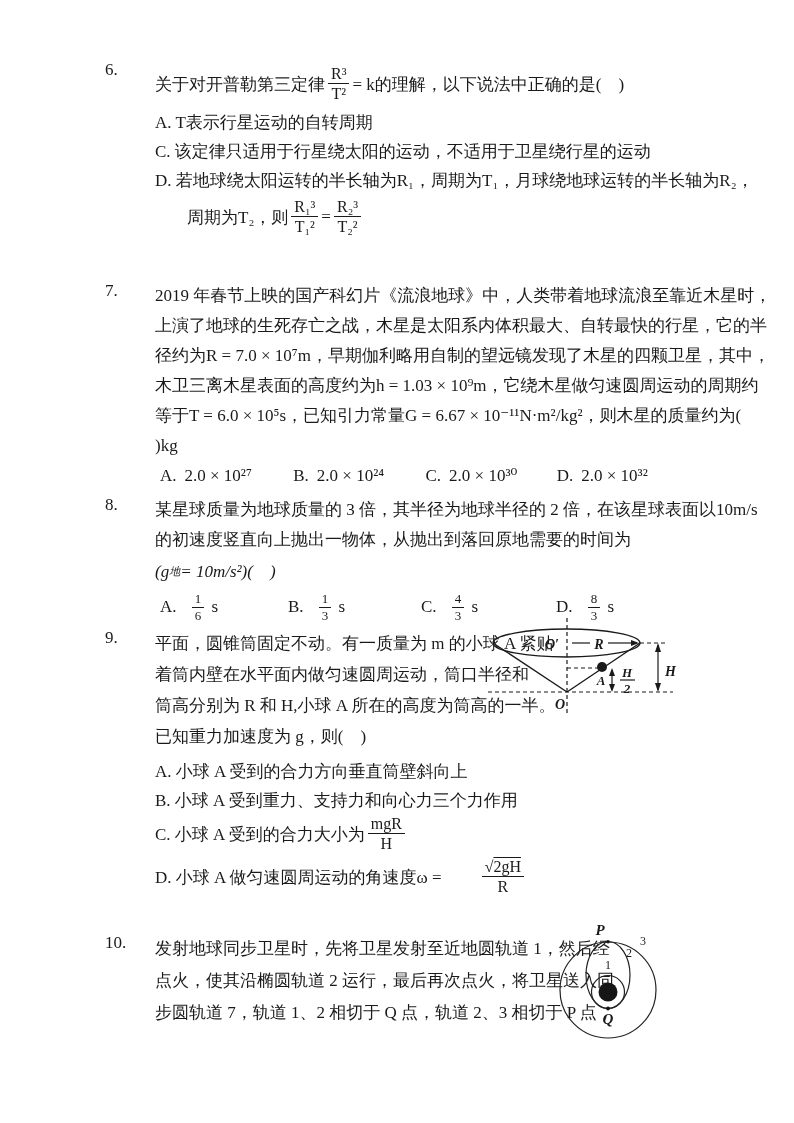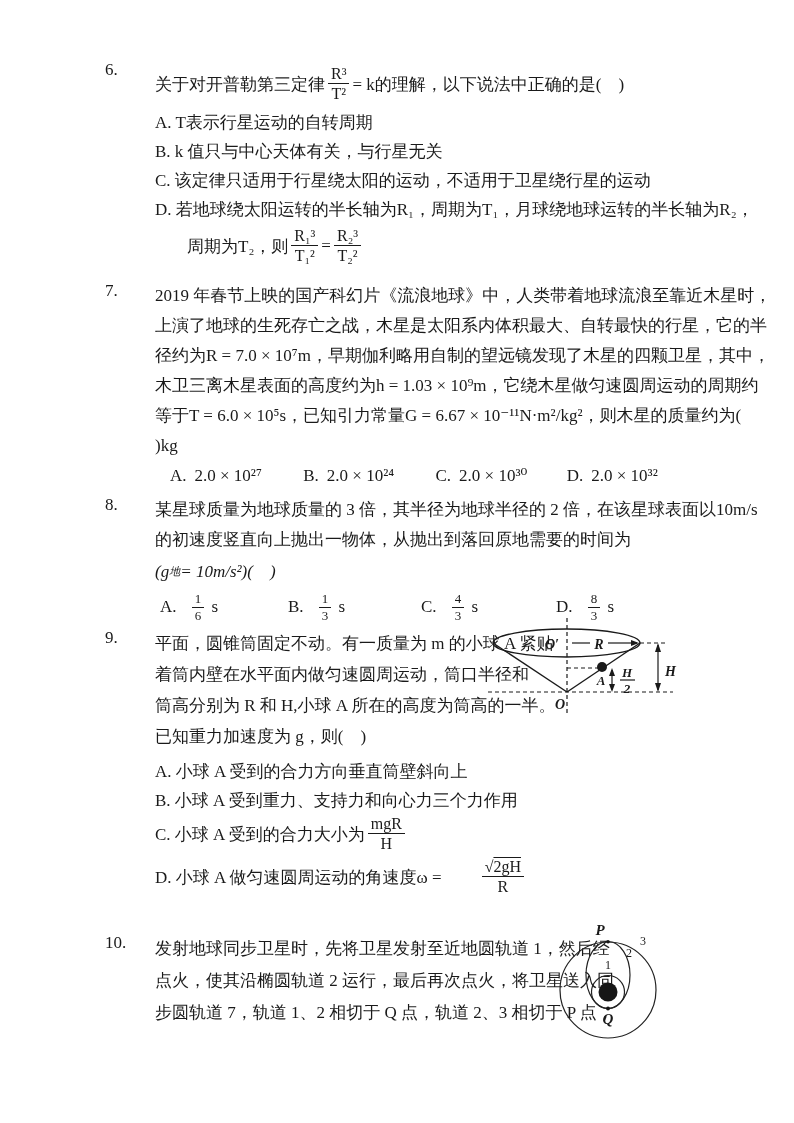--- a/index.html
+++ b/index.html
@@ -47,21 +47,20 @@
     <span class="qnum">6.</span>
     <div class="fxline stem6">
       <span>关于对开普勒第三定律</span>
       <span class="frac">
         <span class="num">R³</span>
         <span class="den">T²</span>
       </span>
       <span>= k的理解，以下说法中正确的是(　)</span>
     </div>
     <div class="line lh28">A. T表示行星运动的自转周期</div>
-    <div class="line lh28">B. k 值只与中心天体有关，与行星无关</div>
     <div class="line lh28">C. 该定律只适用于行星绕太阳的运动，不适用于卫星绕行星的运动</div>
     <div class="line lh28">D. 若地球绕太阳运转的半长轴为R₁，周期为T₁，月球绕地球运转的半长轴为R₂，</div>
     <div class="fxline frow">
       <span>周期为T₂，则</span>
       <span class="frac">
         <span class="num">R₁³</span>
         <span class="den">T₁²</span>
       </span>
       <span>=</span>
       <span class="frac">
@@ -72,21 +71,21 @@
   </div>
 
   <div class="q" style="top:281px;">
     <span class="qnum">7.</span>
     <div class="line">2019 年春节上映的国产科幻片《流浪地球》中，人类带着地球流浪至靠近木星时，</div>
     <div class="line">上演了地球的生死存亡之战，木星是太阳系内体积最大、自转最快的行星，它的半</div>
     <div class="line">径约为R = 7.0 × 10⁷m，早期伽利略用自制的望远镜发现了木星的四颗卫星，其中，</div>
     <div class="line">木卫三离木星表面的高度约为h = 1.03 × 10⁹m，它绕木星做匀速圆周运动的周期约</div>
     <div class="line">等于T = 6.0 × 10⁵s，已知引力常量G = 6.67 × 10⁻¹¹N·m²/kg²，则木星的质量约为(</div>
     <div class="line">)kg</div>
-    <div class="line" style="margin-left:15px;">
+    <div class="line" style="margin-left:5px;">
       <span class="opt-cell w129"><span class="lbl">A.</span><span>2.0 × 10²⁷</span></span>
       <span class="opt-cell w128"><span class="lbl">B.</span><span>2.0 × 10²⁴</span></span>
       <span class="opt-cell w127"><span class="lbl">C.</span><span>2.0 × 10³⁰</span></span>
       <span class="opt-cell"><span class="lbl">D.</span><span>2.0 × 10³²</span></span>
     </div>
   </div>
 
   <div class="q" style="top:495px;">
     <span class="qnum">8.</span>
     <div class="line">某星球质量为地球质量的 3 倍，其半径为地球半径的 2 倍，在该星球表面以10m/s</div>

